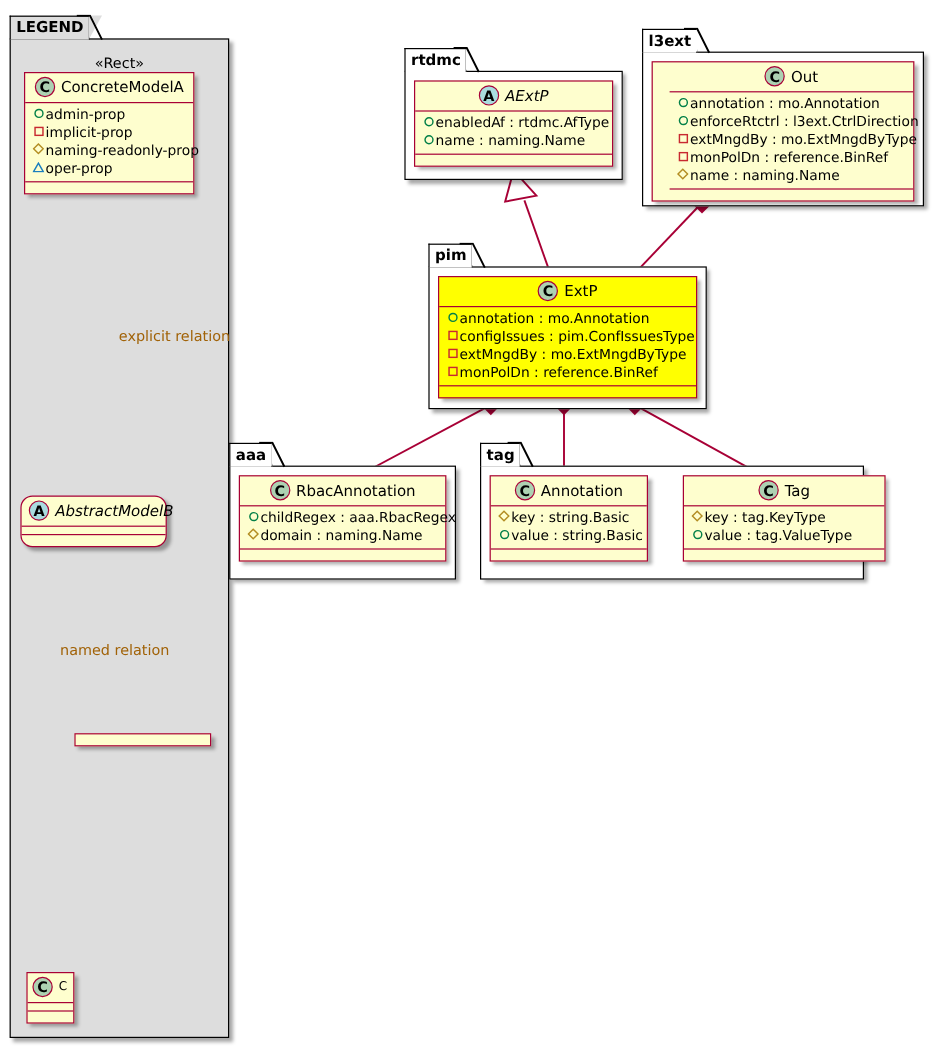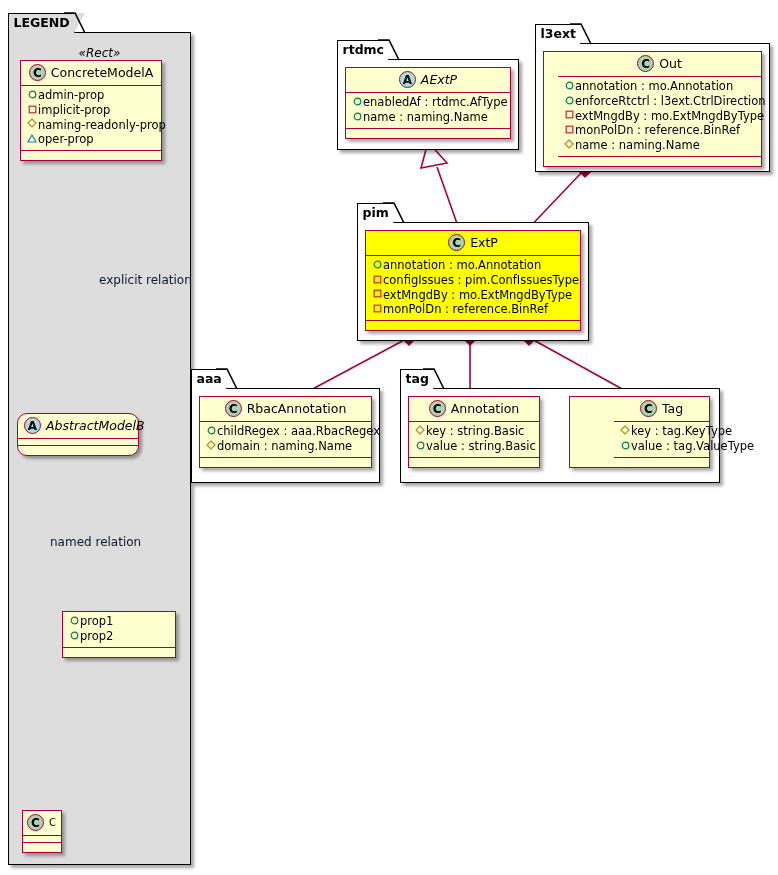--- a/index.html
+++ b/index.html
@@ -119,31 +119,30 @@
     vertical-align: middle;
     margin-right: 5px;
     box-sizing: border-box;
   }
   .badge-C { background: #ADD1B2; border: 1.3px solid #A80036; color: #000; }
   .badge-A { background: #A9DCDF; border: 1.3px solid #A80036; color: #000; }
   .badge-R { background: #DD77DD; border: 1.3px solid #A80036; color: #000; }
 
   .stereotype {
     position: absolute;
-    font-style: italic;
     font-size: 12px;
     text-align: center;
     white-space: nowrap;
   }
 
   .edge-label {
     position: absolute;
     font-size: 12px;
     white-space: nowrap;
-    color: #0f172a;
+    color: #a16207;
   }
 
   svg.links {
     position: absolute;
     left: 0; top: 0;
     width: 778px;
     height: 875px;
     pointer-events: none;
   }
 </style>
@@ -250,36 +249,20 @@
   <div class="cls-head">
     <span class="badge badge-A">A</span><span class="title italic">AbstractModelB</span>
   </div>
   <div class="cls-body" style="height:7px; padding:0;"></div>
   <div class="cls-foot"></div>
 </div>
 
 <div class="edge-label" style="left:50px; top:535px;">named relation</div>
 
 <div class="cls" style="left:62px; top:611px; width:114px;">
-  <div class="cls-body">
-    <div class="attr">
-      <span class="sym">
-        <svg width="9" height="9" viewBox="0 0 9 9">
-            <circle cx="4.5" cy="4.5" r="3.3" fill="none" stroke="#038048" stroke-width="1.2"></circle>
-          </svg>
-      </span><span>prop1</span>
-    </div>
-    <div class="attr">
-      <span class="sym">
-        <svg width="9" height="9" viewBox="0 0 9 9">
-            <circle cx="4.5" cy="4.5" r="3.3" fill="none" stroke="#038048" stroke-width="1.2"></circle>
-          </svg>
-      </span><span>prop2</span>
-    </div>
-  </div>
   <div class="cls-foot"></div>
 </div>
 
 <div class="cls" style="left:22px; top:810px; width:40px;">
   <div class="cls-head" style="text-align:left; padding:3px 21px 4px 4px;">
     <span class="badge badge-C">C</span><span class="title" style="font-size:10px;">C</span>
   </div>
   <div class="cls-body" style="height:7px; padding:0;"></div>
   <div class="cls-foot"></div>
 </div>
@@ -477,21 +460,21 @@
       <span class="sym">
         <svg width="9" height="9" viewBox="0 0 9 9">
             <circle cx="4.5" cy="4.5" r="3.3" fill="none" stroke="#038048" stroke-width="1.2"></circle>
           </svg>
       </span><span>value : string.Basic</span>
     </div>
   </div>
   <div class="cls-foot"></div>
 </div>
 
-<div class="cls" style="left:569px; top:396px; width:141px;padding-left:44px;">
+<div class="cls" style="left:569px; top:396px; width:169px;">
   <div class="cls-head">
     <span class="badge badge-C">C</span><span class="title">Tag</span>
   </div>
   <div class="cls-body">
     <div class="attr">
       <span class="sym">
         <svg width="10" height="10" viewBox="0 0 10 10">
             <path d="M5,1 L9,5 L5,9 L1,5 Z" fill="none" stroke="#B38D22" stroke-width="1.2"></path>
           </svg>
       </span><span>key : tag.KeyType</span>

